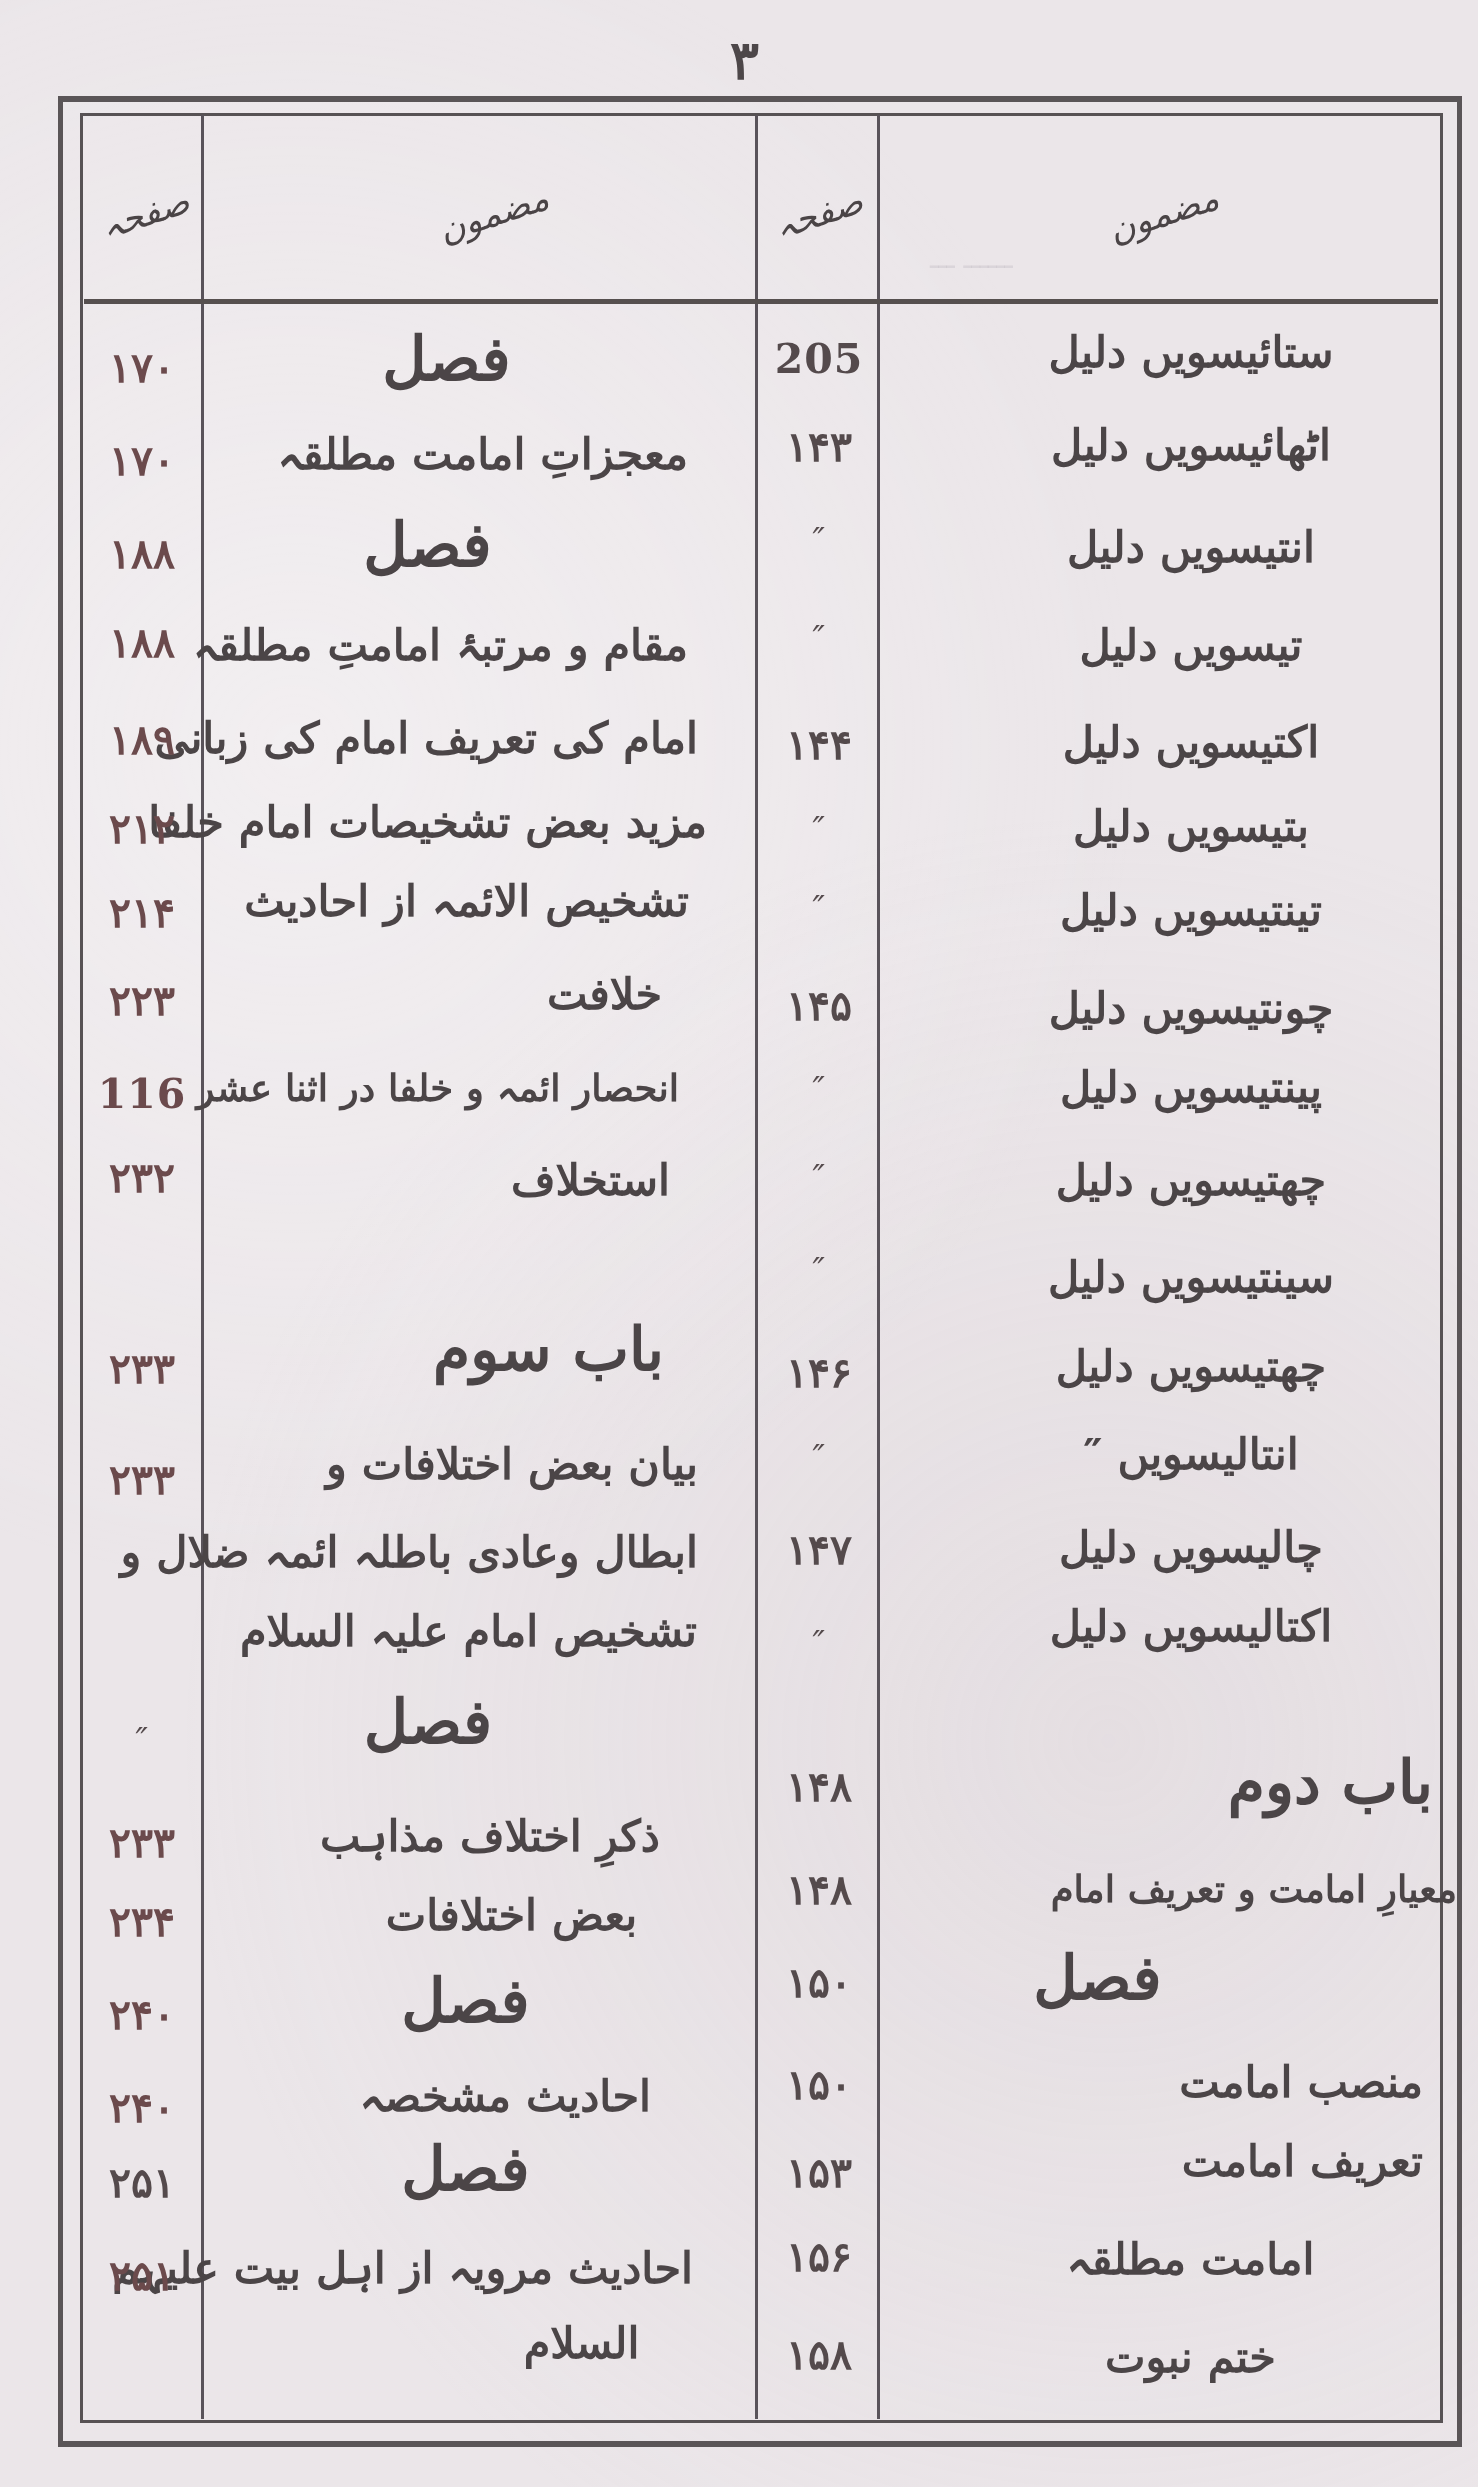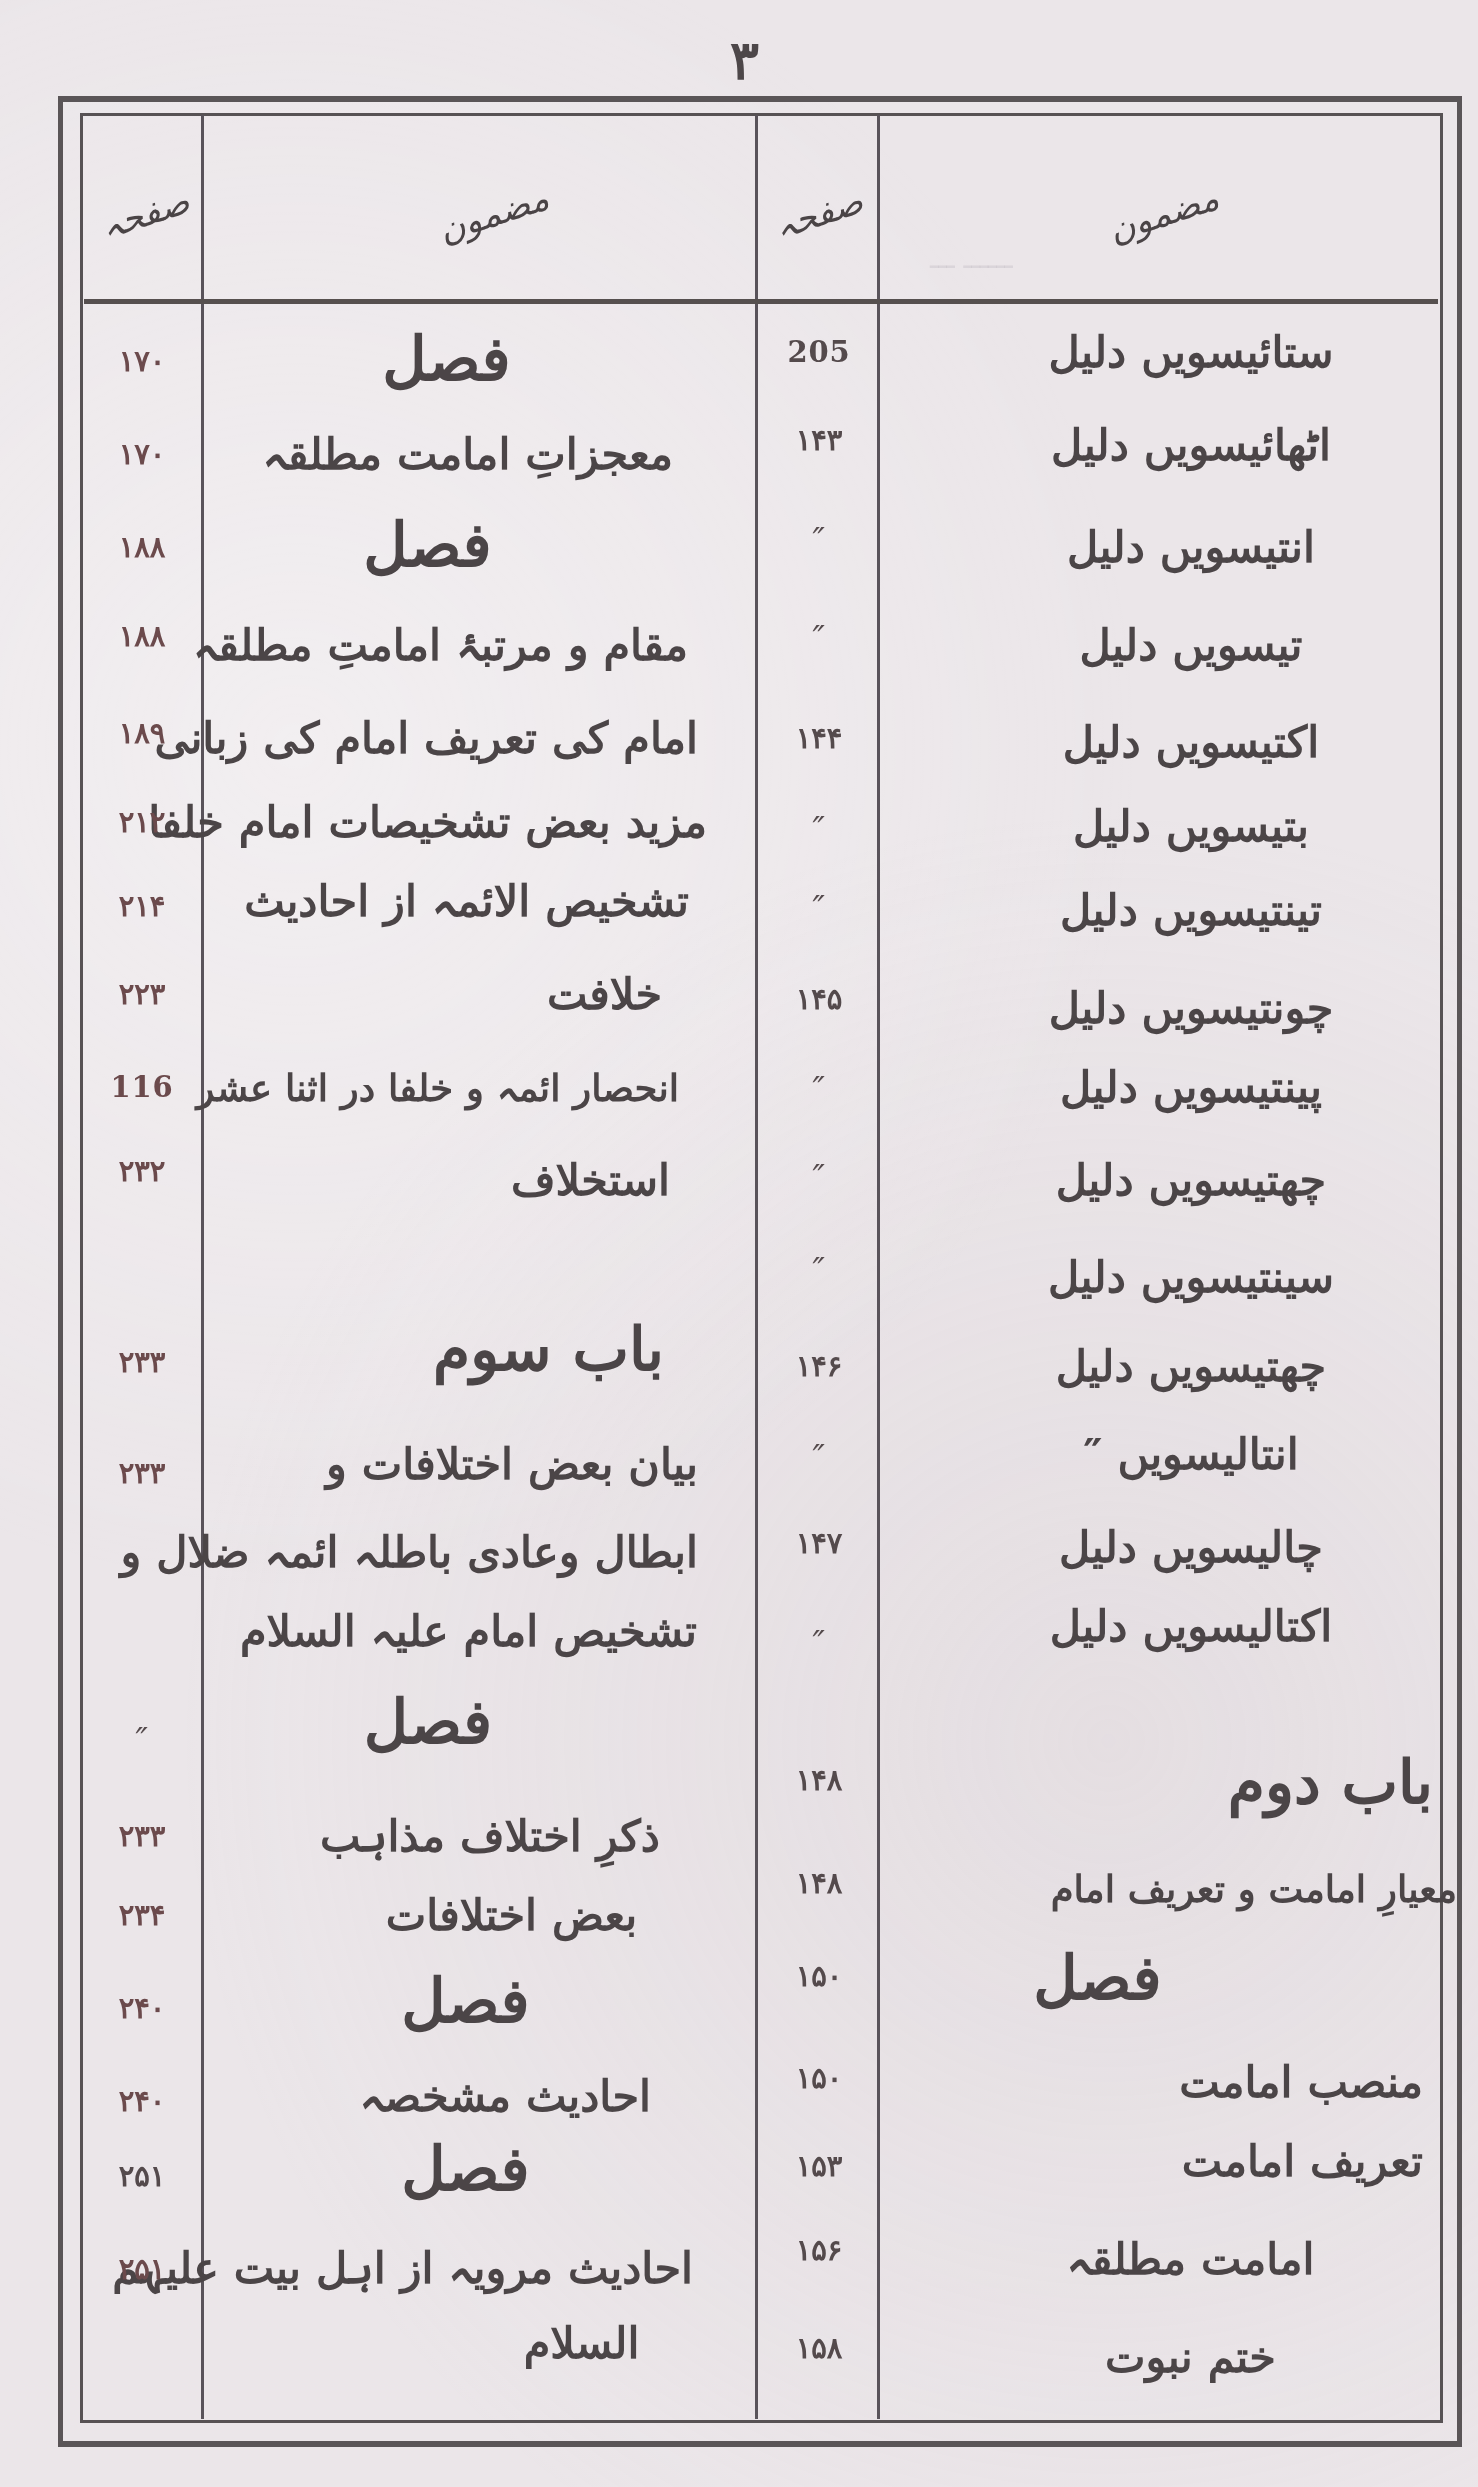--- a/index.html
+++ b/index.html
@@ -33,21 +33,21 @@
   }
   .entry {
     position: absolute; direction: rtl; text-align: center; white-space: nowrap;
     font-size: 43px; font-weight: bold; color: #4b4547; line-height: 1.25;
   }
   .entry.heading { font-size: 60px; }
   .entry.section { font-size: 61px; }
   .entry.small { font-size: 37px; }
   .pg {
     position: absolute; direction: rtl; text-align: center;
-    font-size: 29px; font-weight: bold; color: #544a4c; letter-spacing: 0.9px;
+    font-size: 41px; font-weight: bold; color: #544a4c; letter-spacing: 0.9px;
   }
   .pg.ditto { font-size: 33px; font-weight: normal; font-style: italic; }
   .pg.red { color: #6b4a4c; }
   .faint {
     position: absolute; direction: rtl; font-size: 28px; color: rgba(120,115,125,0.14); white-space: nowrap;
   }
 </style>
 </head>
 <body>
 
@@ -134,21 +134,21 @@
   <div class="pg" style="left:763px; top:2233px; width:112px">۱۵۶</div>
 
   <div class="entry" style="left:1079px; top:2331px; width:223px">ختم نبوت</div>
   <div class="pg" style="left:763px; top:2331px; width:112px">۱۵۸</div>
 </div>
 
 <div>
   <div class="entry section" style="left:307px; top:321px; width:279px">فصل</div>
   <div class="pg red" style="left:86px; top:344px; width:112px">۱۷۰</div>
 
-  <div class="entry" style="left:264px; top:428px; width:409px">معجزاتِ امامت مطلقہ</div>
+  <div class="entry" style="left:279px; top:428px; width:409px">معجزاتِ امامت مطلقہ</div>
   <div class="pg red" style="left:86px; top:437px; width:112px">۱۷۰</div>
 
   <div class="entry section" style="left:288px; top:507px; width:279px">فصل</div>
   <div class="pg red" style="left:86px; top:530px; width:112px">۱۸۸</div>
 
   <div class="entry" style="left:223px; top:619px; width:465px">مقام و مرتبۂ امامتِ مطلقہ</div>
   <div class="pg red" style="left:86px; top:619px; width:112px">۱۸۸</div>
 
   <div class="entry" style="left:233px; top:712px; width:465px">امام کی تعریف امام کی زبانی</div>
   <div class="pg red" style="left:86px; top:716px; width:112px">۱۸۹</div>

